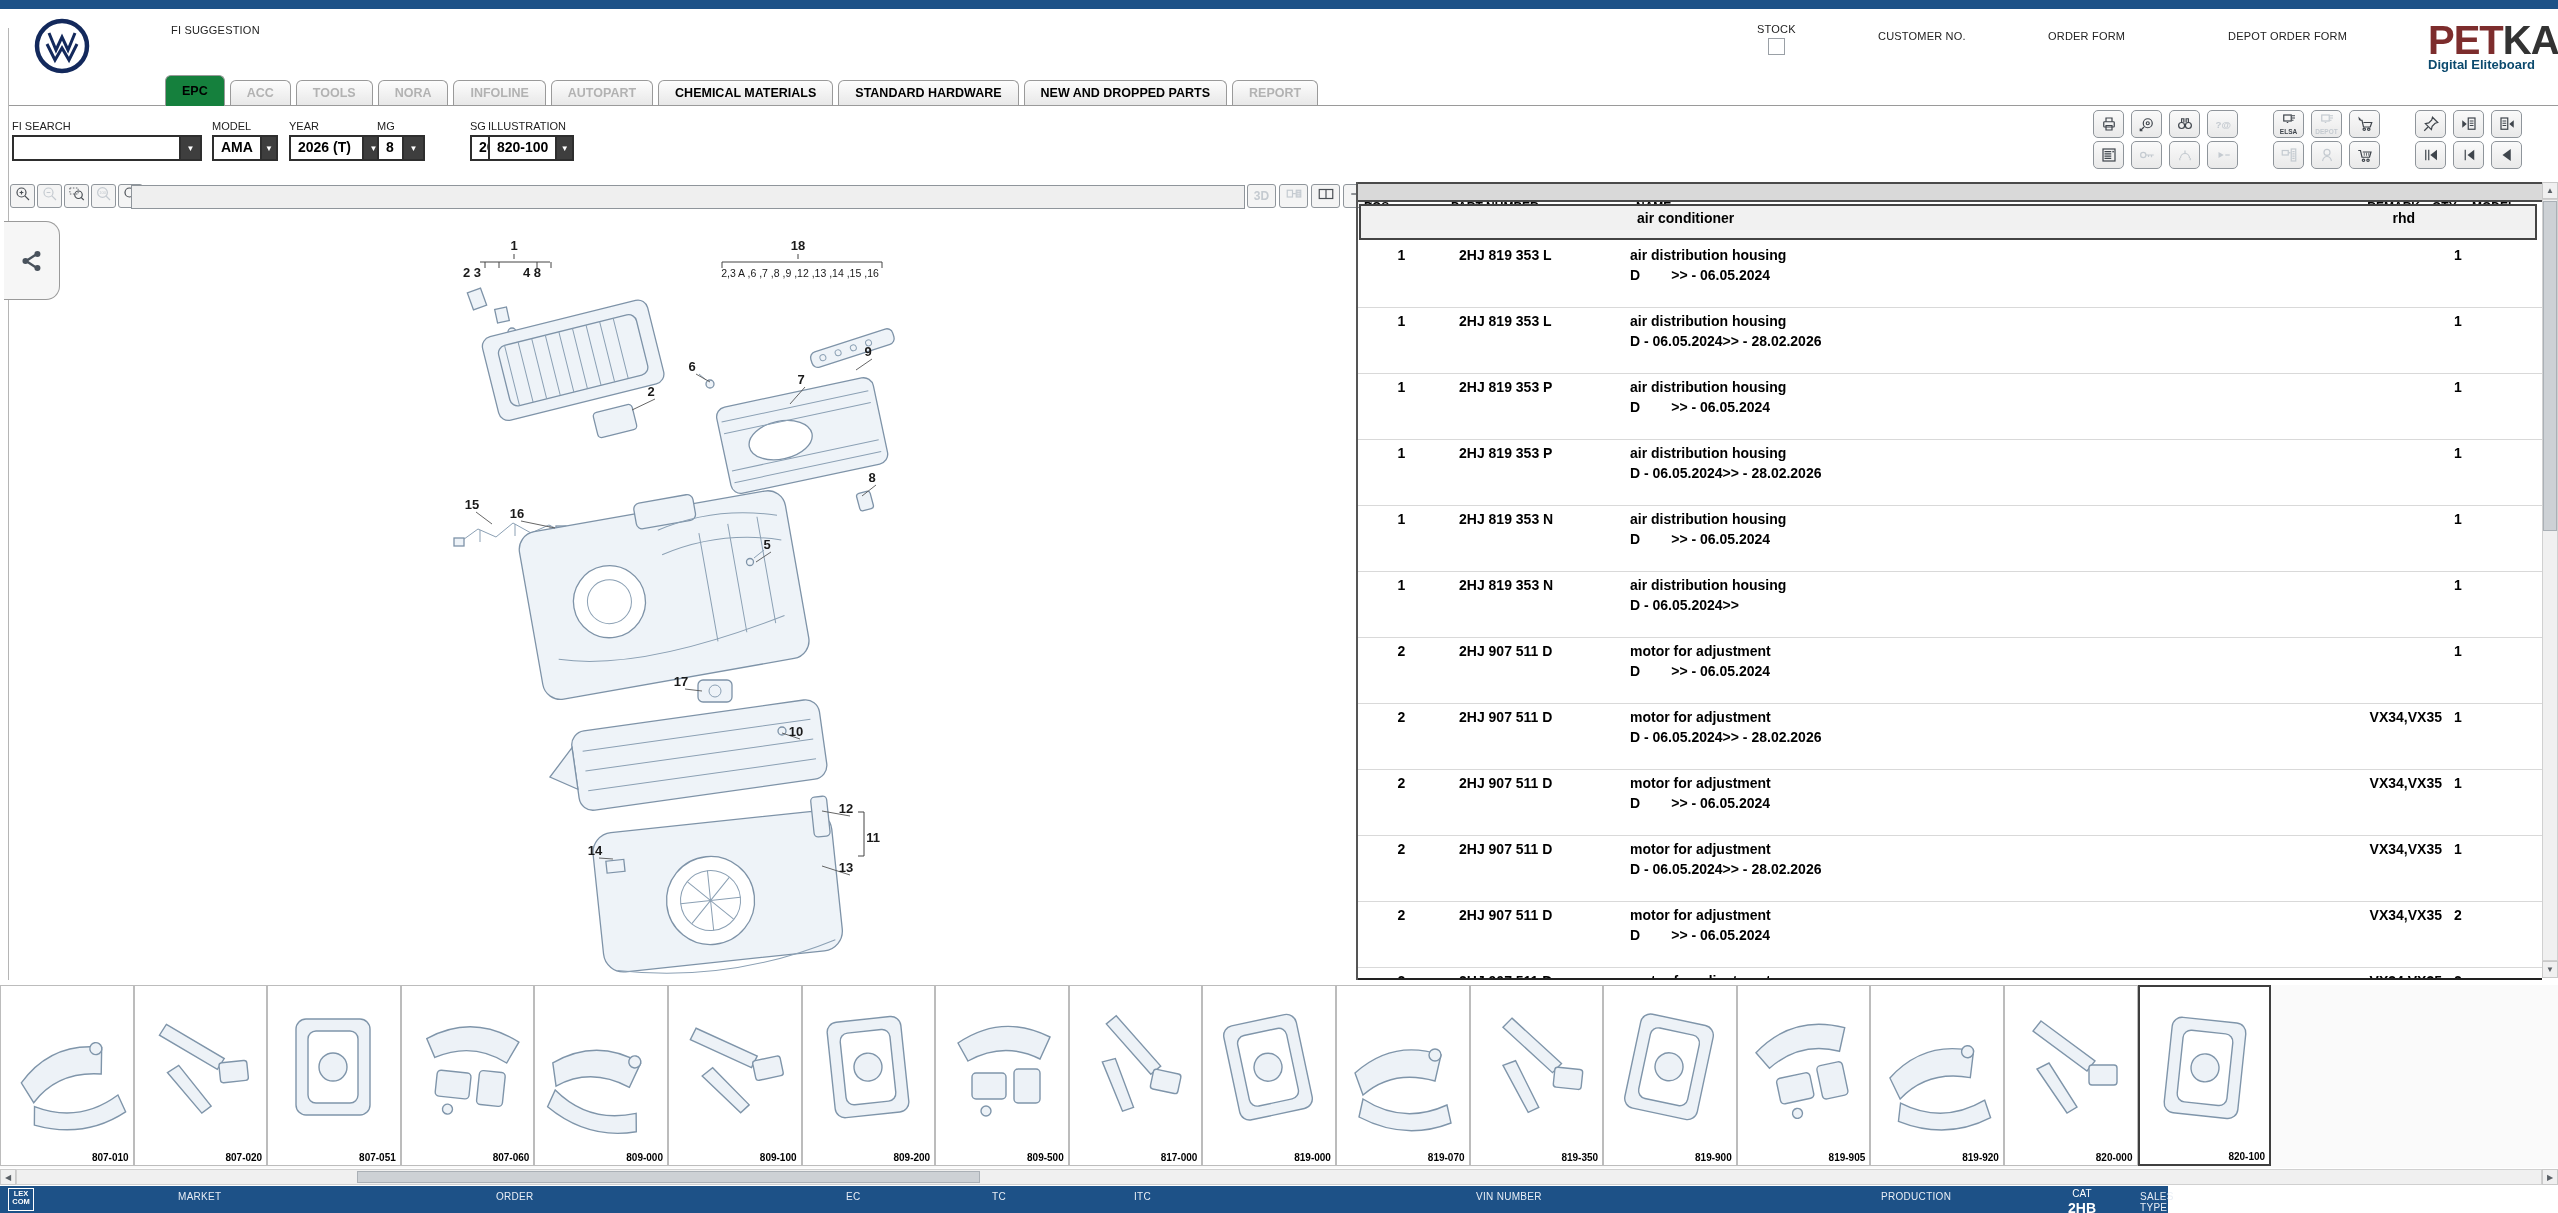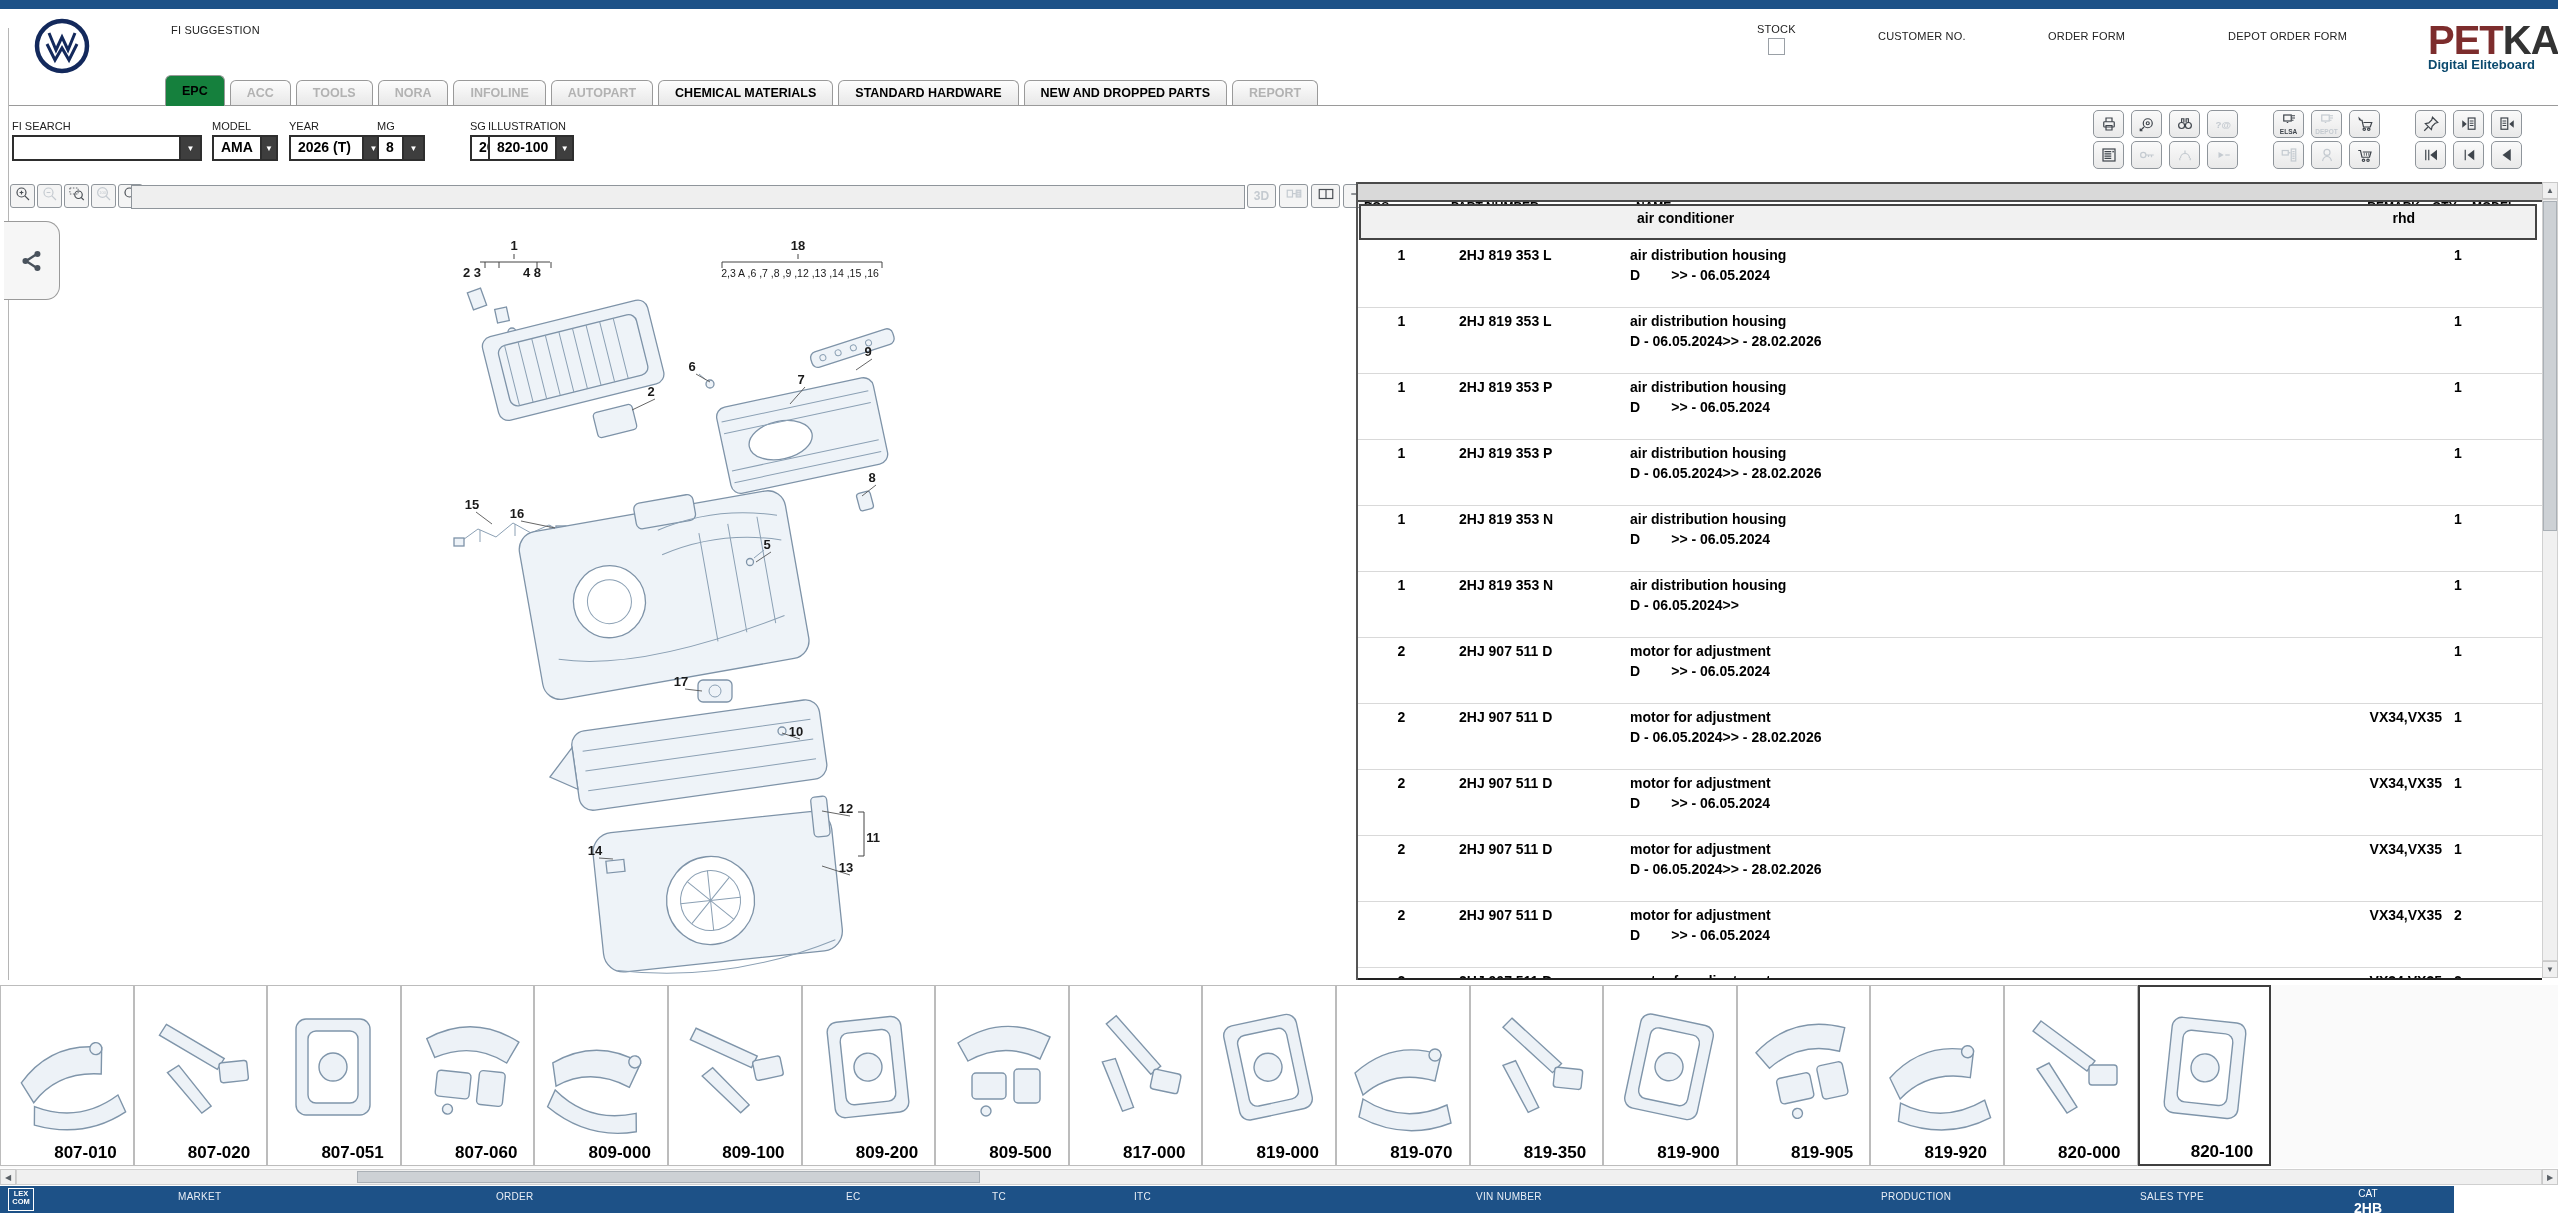--- a/index.html
+++ b/index.html
@@ -67,24 +67,24 @@
   .nm2{white-space:pre;margin-top:4px;}
   
   .sb{background:#f0f0f0;border:1px solid #d0d0d0;box-sizing:border-box;}
   .sbarrow{display:flex;align-items:center;justify-content:center;color:#5a6066;font-size:8px;background:#f0f0f0;border:1px solid #c9c9c9;box-sizing:border-box;}
   .sbthumb{background:#cdd1d5;border:1px solid #aab0b6;box-sizing:border-box;}
   
   #thumbstrip{left:0px;top:985px;width:2558px;height:183px;display:flex;background:#fafafa;}
   .thumb{width:133.6px;height:181px;background:#fff;border:1px solid #bcbcbc;box-sizing:border-box;
          position:relative;flex:none;}
   .thumb.sel{border:2px solid #3f3f3f;}
-  .thumb .code{position:absolute;right:16px;bottom:2px;font-size:17px;font-weight:bold;color:#000;}
+  .thumb .code{position:absolute;right:4px;bottom:2px;font-size:10px;font-weight:bold;color:#000;}
   .thumb svg{position:absolute;left:6px;top:6px;}
   
-  #statusbar{left:0;top:1186px;width:2454px;height:27px;background:#1d5187;color:#e9eef5;}
+  #statusbar{left:0;top:1186px;width:2168px;height:27px;background:#1d5187;color:#e9eef5;}
   #statusbar .sl{position:absolute;top:5px;font-size:10px;letter-spacing:.3px;}
   #lexcom{position:absolute;left:8px;top:2px;width:26px;height:23px;border:1.5px solid #fff;
           color:#fff;font-size:7.5px;font-weight:bold;line-height:1.05;text-align:center;padding-top:1px;box-sizing:border-box;}
   #catblock{position:absolute;right:56px;top:2px;width:60px;text-align:center;color:#fff;}
   #catblock .cl{font-size:10px;} #catblock .cv{font-size:14px;font-weight:bold;margin-top:1px;}
   
   #diagram{left:10px;top:210px;}
   .callout{font-size:13px;font-weight:bold;fill:#1a1a1a;}
   .leader{stroke:#555;stroke-width:.9;}
   .part{stroke:#7e93a8;stroke-width:1.3;fill:#eef3f8;}

